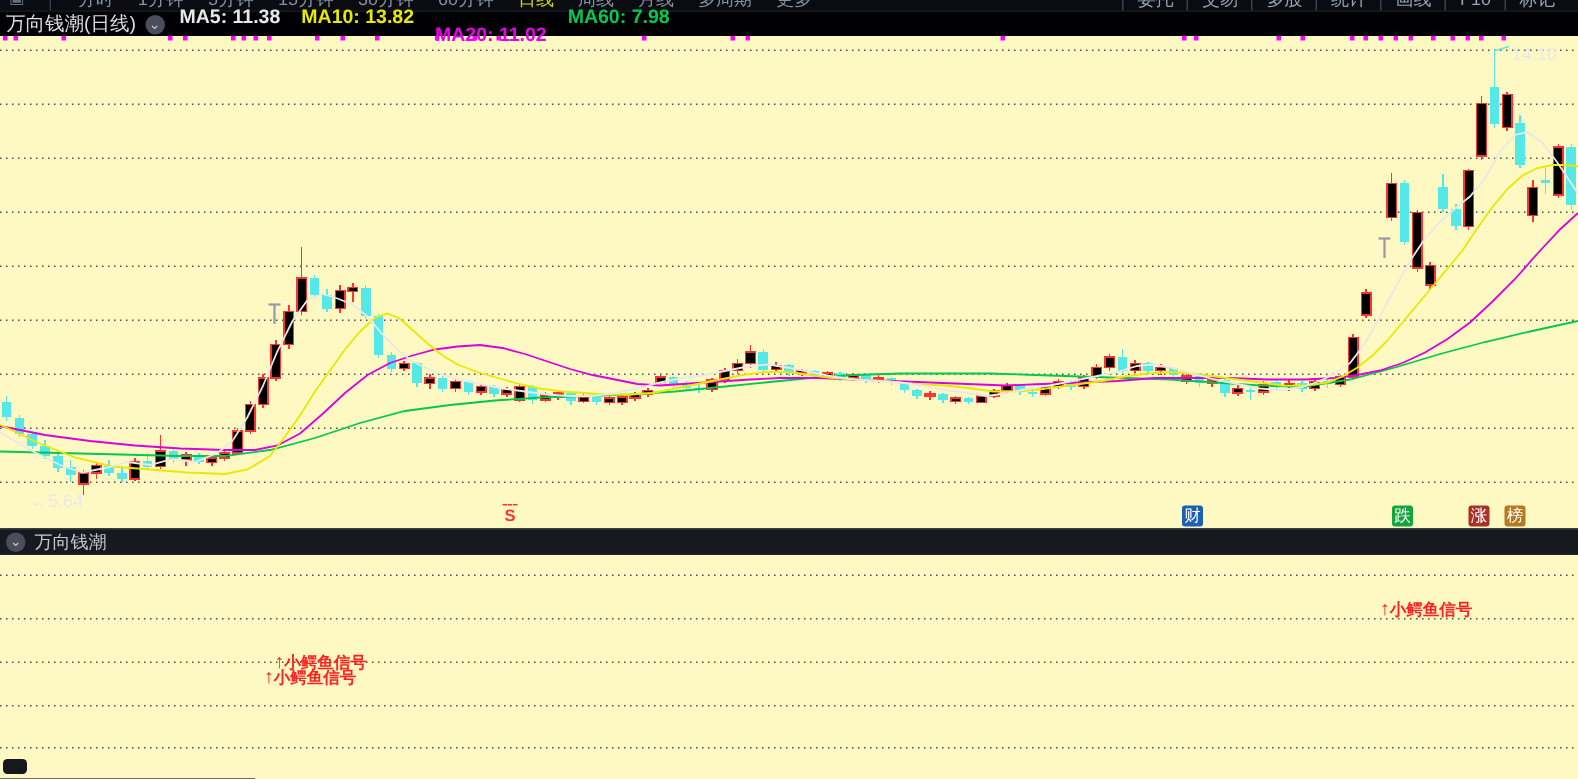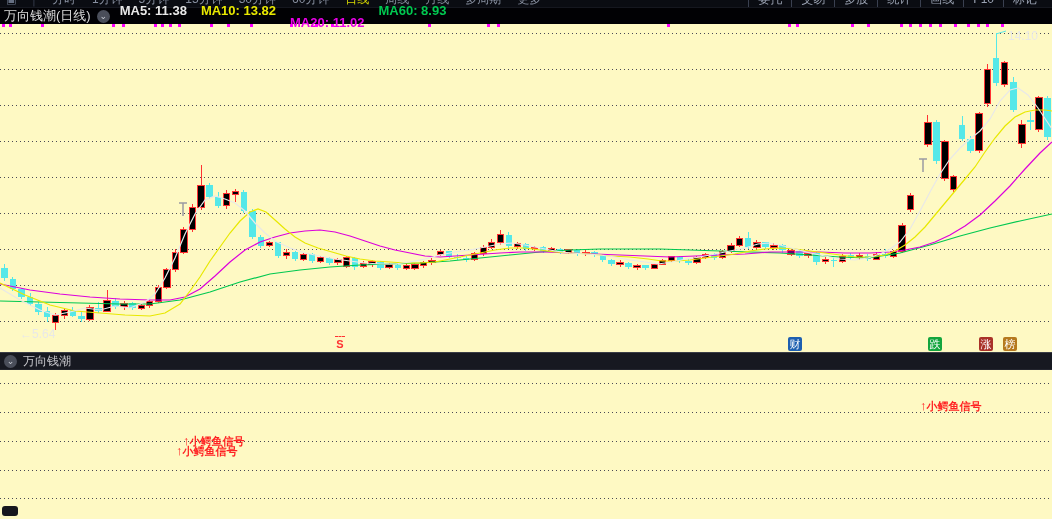--- a/index.html
+++ b/index.html
@@ -85,21 +85,21 @@
     </div>
   </div>
 
   <div class="header">
     <span class="stock-title">万向钱潮(日线)</span>
     <span class="chev-circle">⌄</span>
     <div class="ma-labels" id="ma-labels">
         <span class="ma-label" style="color: rgb(232, 232, 232);">MA5: 11.38</span>
         <span class="ma-label" style="color: rgb(232, 232, 0);">MA10: 13.82</span>
         <span class="ma-label" style="color: rgb(232, 0, 232); margin-top: 12px;">MA20: 11.02</span>
-        <span class="ma-label" style="color: rgb(0, 200, 80);">MA60: 8.93</span>
+        <span class="ma-label" style="color: rgb(0, 200, 80);">MA60: 7.98</span>
       </div>
   </div>
 
   <div class="chart-host" id="chart-host"><svg width="1052" height="519" viewBox="0 0 1052 519">
         <g stroke="#4a4a55" stroke-width="1" stroke-dasharray="1 3">
           <line x1="0" y1="33.5" x2="1052" y2="33.5"></line>
           <line x1="0" y1="69.5" x2="1052" y2="69.5"></line>
           <line x1="0" y1="105.5" x2="1052" y2="105.5"></line>
           <line x1="0" y1="141.5" x2="1052" y2="141.5"></line>
           <line x1="0" y1="177.5" x2="1052" y2="177.5"></line>

